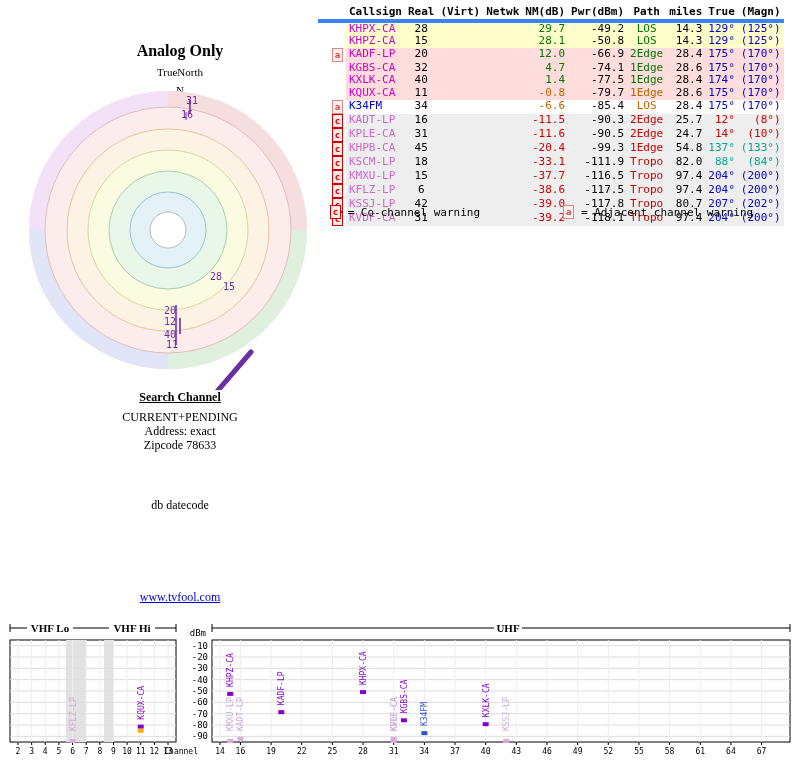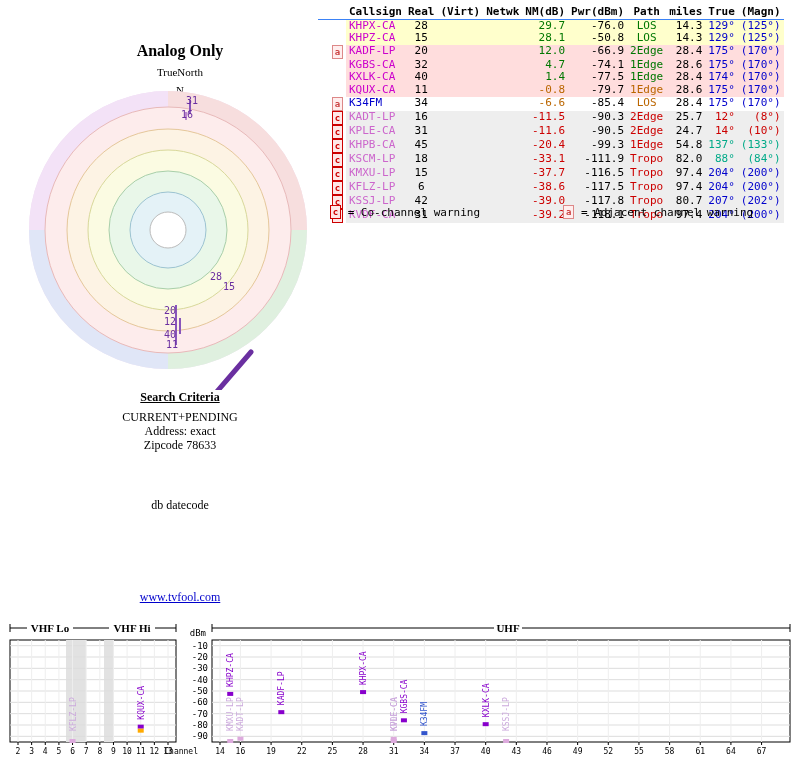--- a/index.html
+++ b/index.html
@@ -46,21 +46,21 @@
   }
 
   
   #table-wrap{left:318px;top:6px;}
   table.sig{border-collapse:collapse;font-family:"DejaVu Sans Mono",monospace;font-size:11px;}
   table.sig th,table.sig td{padding:0 3px;line-height:12.6px;white-space:nowrap;}
   .grp{text-align:center;font-weight:normal;}
   .r{text-align:right;}
   .c{text-align:center;}
   .l{text-align:left;}
-  .hdr-rule{border-bottom:1px solid #3b82f6;}
+  .hdr-rule{border-bottom:4px solid #3b82f6;}
   .warnbox{
     display:inline-block;width:9px;height:12px;line-height:12px;
     text-align:center;font-size:9px;font-weight:bold;
     border:1px solid #cc0000;color:#cc0000;background:#ffe8e8;
     vertical-align:middle;
   }
   .warnbox.adj{color:#cc4444;border-color:#dd8888;background:#ffeeee;}
   .wcell{width:22px;text-align:right;padding-right:2px;}
   .legend{
     left:330px;top:205px;width:460px;font-family:"DejaVu Sans Mono",monospace;font-size:11px;
@@ -116,21 +116,21 @@
     <text x="192" y="190" font-family="DejaVu Sans Mono, monospace" font-size="10" fill="#6a2fa0">28</text>
     <text x="205" y="200" font-family="DejaVu Sans Mono, monospace" font-size="10" fill="#6a2fa0">15</text>
     <text x="146" y="224" font-family="DejaVu Sans Mono, monospace" font-size="10" fill="#6a2fa0">20</text>
     <text x="146" y="235" font-family="DejaVu Sans Mono, monospace" font-size="10" fill="#6a2fa0">12</text>
     <text x="146" y="248" font-family="DejaVu Sans Mono, monospace" font-size="10" fill="#6a2fa0">40</text>
     <text x="148" y="258" font-family="DejaVu Sans Mono, monospace" font-size="10" fill="#6a2fa0">11</text>
   </svg>
 </div>
 
 <div class="abs search-block">
-  <div class="hdr">Search Criteria</div>
+  <div class="hdr">Search Channel</div>
   <div style="height:6px"></div>
   <div>CURRENT+PENDING</div>
   <div>Address: exact</div>
   <div>Zipcode 78633</div>
 </div>
 
 <div class="abs dbdate">
   <div>db datecode</div>
 </div>
 
@@ -154,21 +154,21 @@
       </tr>
     </thead>
     <tbody id="table-body">
         <tr style="background: rgb(255, 255, 204);">
           <td class="wcell" style="background: rgb(255, 255, 255);"></td>
           <td class="l" style="color: rgb(204, 0, 204);">KHPX-CA</td>
           <td class="c" style="color: rgb(0, 0, 0);">28</td>
           <td class="c" style="color: rgb(0, 0, 0);"></td>
           <td class="c" style="color: rgb(0, 0, 0);"></td>
           <td class="r" style="color: rgb(0, 119, 0);">29.7</td>
-          <td class="r" style="color: rgb(0, 0, 0);">-76.0</td>
+          <td class="r" style="color: rgb(0, 0, 0);">-49.2</td>
           <td class="c" style="color: rgb(0, 119, 0);">LOS</td>
           <td class="r" style="color: rgb(0, 0, 0);">14.3</td>
           <td class="r" style="color: rgb(0, 0, 204);">129°</td>
           <td class="r" style="color: rgb(0, 0, 204);">(125°)</td>
         </tr>
         <tr style="background: rgb(255, 255, 204);">
           <td class="wcell" style="background: rgb(255, 255, 255);"></td>
           <td class="l" style="color: rgb(204, 0, 204);">KHPZ-CA</td>
           <td class="c" style="color: rgb(0, 0, 0);">15</td>
           <td class="c" style="color: rgb(0, 0, 0);"></td>

